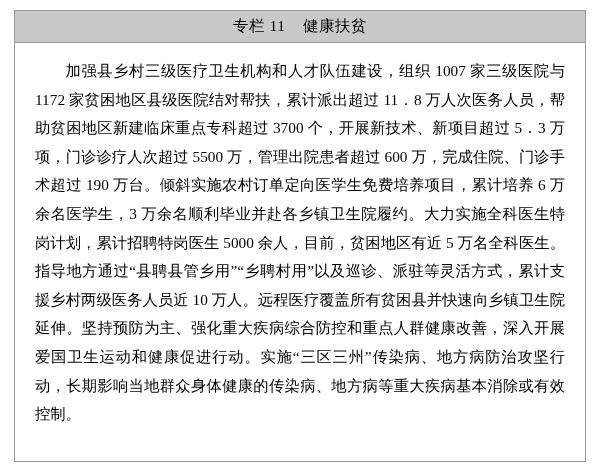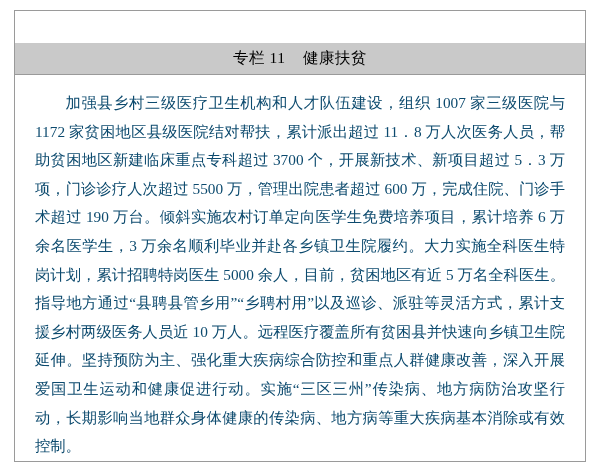--- a/index.html
+++ b/index.html
@@ -28,37 +28,36 @@
     background: #ffffff;
   }
   .box-header {
     height: 32px;
     background: #c9c9c9;
     border-bottom: 1px solid #9a9a9a;
     display: flex;
     align-items: center;
     justify-content: center;
     box-sizing: border-box;
-    margin-top: 32px;
   }
   .box-title {
     font-size: 15.5px;
     color: #000000;
     letter-spacing: 0.5px;
     font-family: "Liberation Serif", "DejaVu Serif", serif;
     white-space: pre;
   }
   .box-body {
     padding: 14px 20px 10px 20px;
     box-sizing: border-box;
   }
   .body-text {
     font-size: 15.3px;
     line-height: 28.6px;
-    color: #0c4a6e;
+    color: #000000;
     text-align: justify;
     text-justify: inter-ideograph;
     text-indent: 2em;
     margin: 0;
     font-family: "Liberation Serif", "DejaVu Serif", serif;
   }
 </style>
 </head>
 <body>
 

